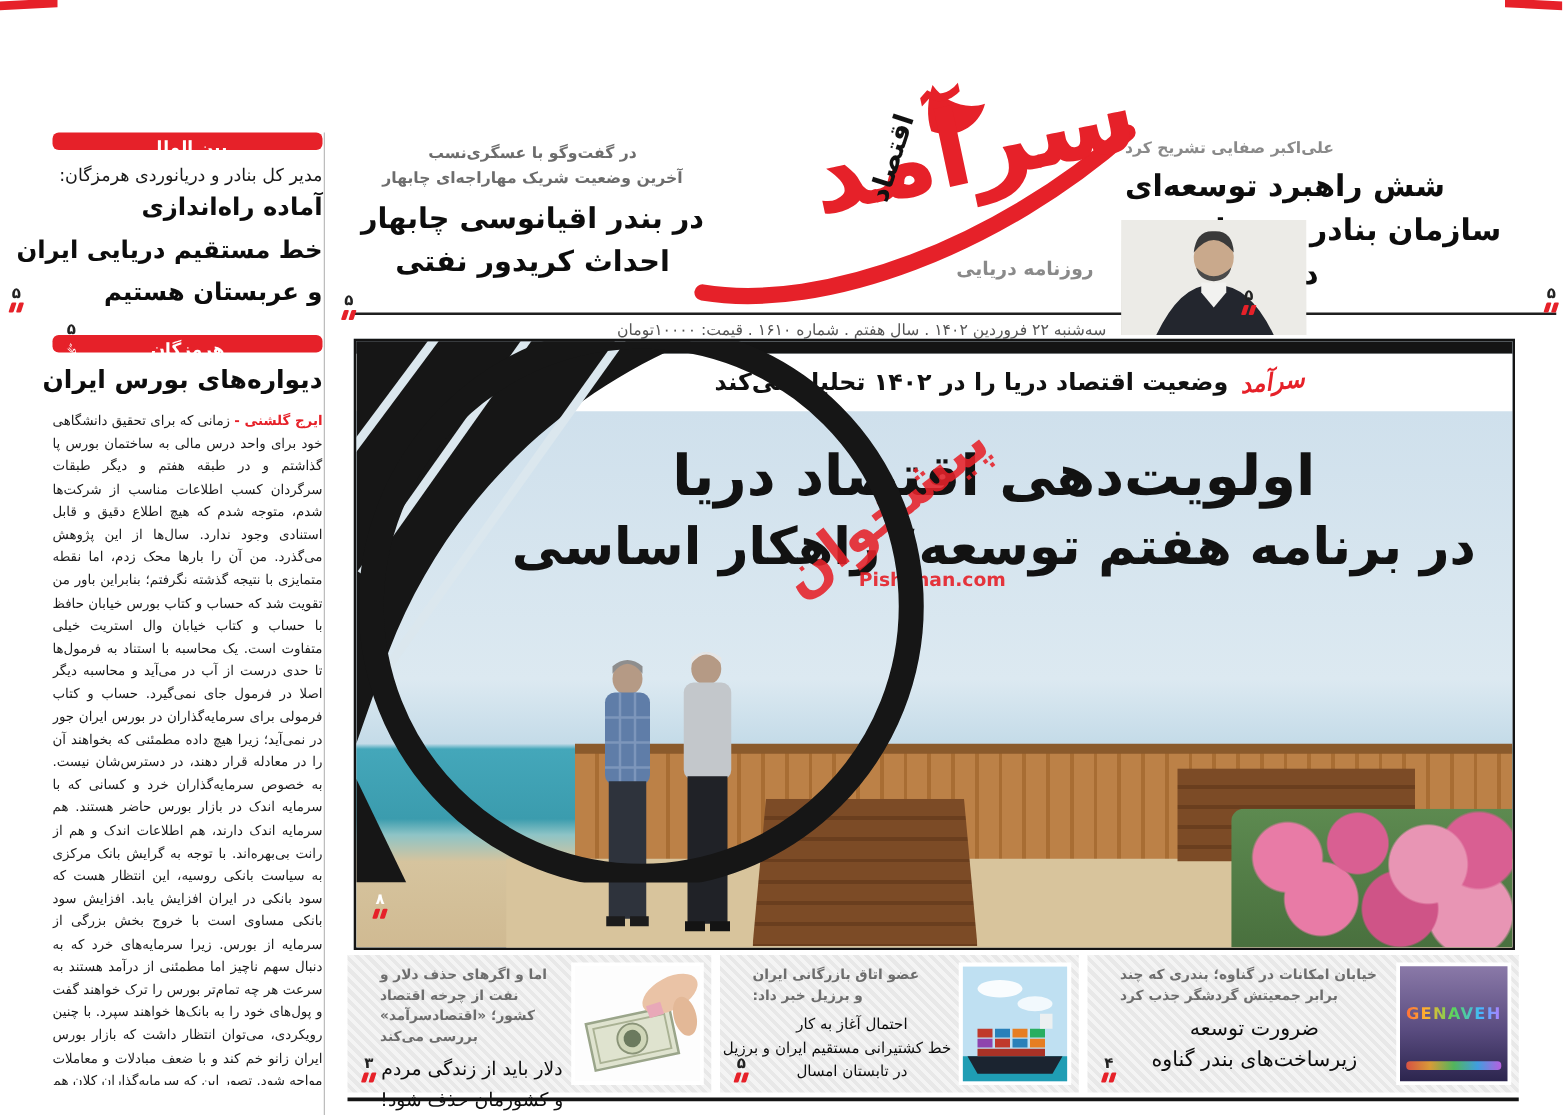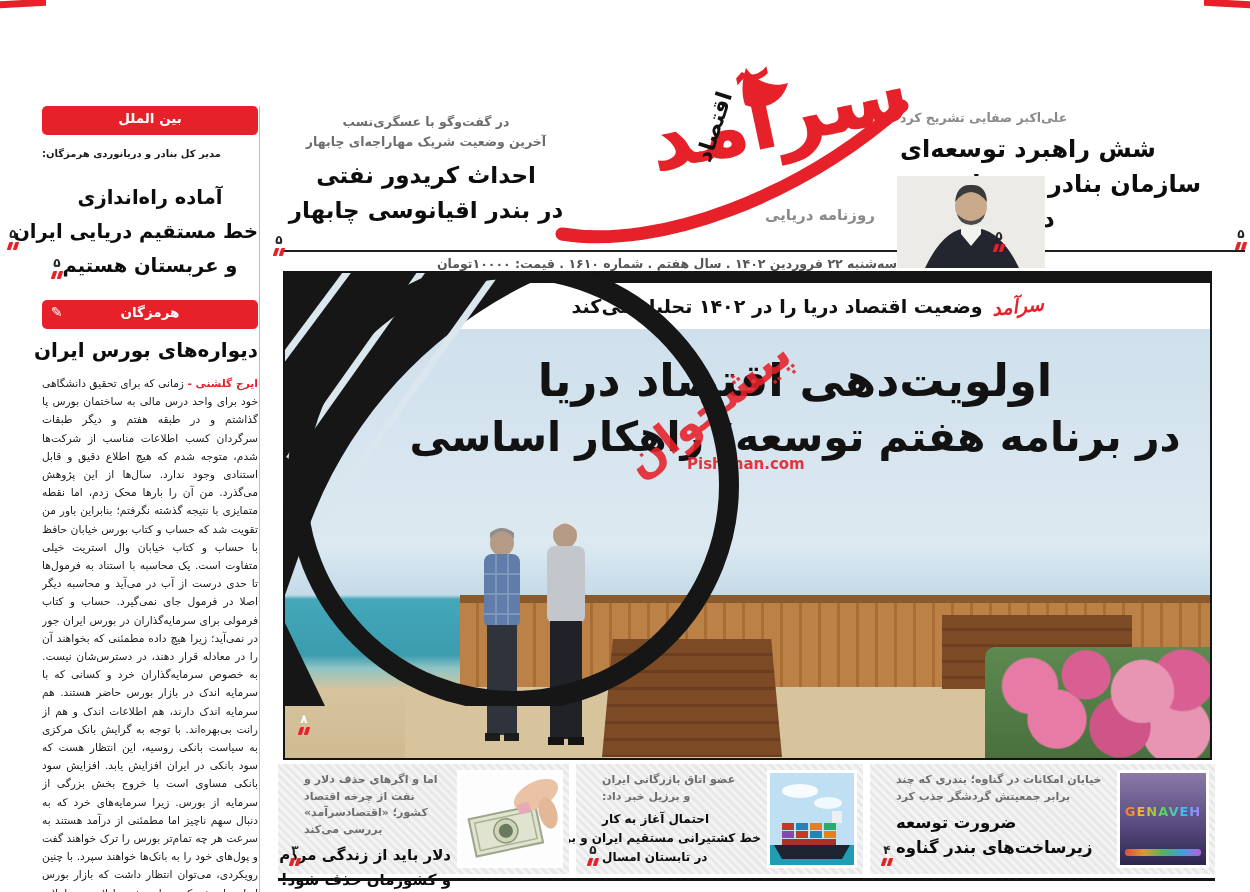--- a/index.html
+++ b/index.html
@@ -14,25 +14,25 @@
 
   
   .pgmark{position:absolute;width:18px;text-align:center;z-index:30;}
   .pgmark .pgnum{display:block;font-size:12px;font-weight:bold;color:#222;line-height:12px;}
   .pgmark.white .pgnum{color:#fff;}
   .pgq{display:flex;gap:2.5px;justify-content:center;margin-top:2px;}
   .pgq i{display:block;width:4px;height:8px;background:#e62129;transform:skewX(-18deg);border-radius:1px;}
 
   
   #sidebar{left:42px;top:106px;width:216px;}
-  .redbar{height:29px;border-radius:5px;background:#e62129;color:#fff;font-size:13.5px;font-weight:bold;
+  .redbar{height:14px;border-radius:5px;background:#e62129;color:#fff;font-size:13.5px;font-weight:bold;
           line-height:25px;text-align:center;position:relative;}
   .redbar .pencil{position:absolute;left:9px;top:0;font-size:14px;font-weight:normal;}
-  .sb-kicker{margin-top:13px;font-size:10px;font-weight:bold;color:#1a1a1a;text-align:left;}
-  .sb-head{margin-top:22px;text-align:center;font-weight:800;font-size:19.5px;line-height:34px;color:#0d0d0d;white-space:nowrap;}
+  .sb-kicker{margin-top:13px;font-size:14px;font-weight:normal;color:#1a1a1a;text-align:right;}
+  .sb-head{margin-top:0;font-weight:800;font-size:19.5px;line-height:34px;color:#0d0d0d;white-space:nowrap;}
   .note-title{margin-top:47px;text-align:center;font-weight:800;font-size:20px;color:#0d0d0d;white-space:nowrap;}
   .note-body{margin-top:13px;font-size:10.7px;line-height:18.2px;text-align:justify;color:#1c1c1c;height:540px;overflow:hidden;}
   .note-body .author{color:#e62129;font-weight:bold;margin-top:44px;}
   #divider{left:259px;top:106px;width:1px;height:786px;background:#bdbdbd;}
 
   
   #story-chabahar{left:276px;top:112px;width:300px;text-align:center;}
   .kicker-gray{font-size:12.5px;line-height:20px;color:#6d6d6d;font-weight:bold;}
   #story-chabahar .head{margin-top:6px;font-size:23px;font-weight:800;line-height:35px;color:#0d0d0d;white-space:nowrap;}
 
@@ -45,21 +45,21 @@
   
   #logo{left:550px;top:46px;width:370px;height:212px;}
   #logo .swoosh{position:absolute;left:0;top:0;}
   #logo .logo-main{position:absolute;right:10px;top:28px;font-size:84px;font-weight:bold;color:#e62129;
                    transform:rotate(-12deg);letter-spacing:-3px;line-height:1;}
   #logo .logo-sub{position:absolute;left:128px;top:68px;font-size:22px;font-weight:bold;color:#111;
                   transform:rotate(-72deg);}
   #logo .tagline{position:absolute;left:215px;top:160px;font-size:15px;font-weight:bold;color:#8a8a8a;}
 
   #toprule{left:283px;top:250px;width:962px;height:2px;background:#1f1f1f;}
-  #dateline{right:353px;top:256px;font-size:12.5px;font-weight:bold;color:#555;}
+  #dateline{right:365px;top:256px;font-size:12.5px;font-weight:normal;color:#555;}
 
   
   #photo-box{left:283px;top:271px;width:929px;height:489px;border:2px solid #141414;box-sizing:border-box;
              background:#cfe0ec;overflow:hidden;}
   .pb-topband{position:absolute;left:0;top:0;width:100%;height:10px;background:#141414;z-index:6;}
   .pb-kickerbar{position:absolute;left:0;top:10px;width:100%;height:46px;background:#fff;z-index:6;
                 display:flex;align-items:center;justify-content:center;}
   .pb-kicker-inner{position:relative;left:60px;display:flex;align-items:center;gap:9px;direction:rtl;}
   .pb-brand{color:#e62129;font-size:19px;font-weight:bold;font-style:italic;transform:rotate(-6deg);}
   .pb-kicker-text{font-size:19px;font-weight:800;color:#111;}
@@ -97,21 +97,21 @@
   
   #bottom-band{left:278px;top:764px;width:937px;height:110px;background:#fff;display:flex;gap:7px;direction:rtl;}
   .teaser{position:relative;height:110px;background:repeating-linear-gradient(45deg,#f4f4f4 0 3px,#e8e8e8 3px 6px);}
   .teaser.t1{width:345px;} .teaser.t2{width:287px;} .teaser.t3{width:291px;}
   .t-img{position:absolute;right:6px;top:6px;bottom:6px;background:#fff;padding:3px;box-sizing:border-box;overflow:hidden;}
   .t-img .inner{width:100%;height:100%;position:relative;overflow:hidden;}
   .t1 .t-img{width:92px;} .t2 .t-img{width:90px;} .t3 .t-img{width:106px;}
   .t-text{position:absolute;top:8px;right:104px;left:26px;text-align:left;direction:rtl;}
   .t2 .t-text{right:102px;} .t3 .t-text{right:118px;}
   .t-kicker{font-size:11px;line-height:16.5px;color:#6d6d6d;font-weight:bold;text-align:left;}
-  .t-head{margin-top:5px;color:#0d0d0d;font-weight:700;text-align:left;}
+  .t-head{margin-top:5px;color:#0d0d0d;font-weight:400;text-align:center;}
   .t-head.big{font-size:16.5px;line-height:25px;white-space:nowrap;}
   .t-head.small{font-size:12px;line-height:19px;white-space:nowrap;letter-spacing:-0.3px;}
   .t-pg{left:8px;bottom:8px;}
 
   #bottomrule{left:278px;top:878px;width:937px;height:3px;background:#141414;}
 
   .genaveh-bg{background:linear-gradient(180deg,#8a79a8 0%,#5a4c80 55%,#2c254e 100%);}
   .neon{position:absolute;left:0;right:0;top:34%;text-align:center;font-size:13px;font-weight:bold;letter-spacing:1px;
         background:linear-gradient(90deg,#ff5a3c,#ffb52e,#58d65c,#43b9ff,#d66bff);
         -webkit-background-clip:text;background-clip:text;color:transparent;}
@@ -169,22 +169,22 @@
       </span>
   </div>
   <div id="divider" class="abs"></div>
 
   <div id="story-chabahar" class="abs">
     <div class="kicker-gray">
       <div>در گفت‌وگو با عسگری‌نسب</div>
       <div>آخرین وضعیت شریک مهاراجه‌ای چابهار</div>
     </div>
     <div class="head">
+      <div>در بندر اقیانوسی چابهار</div>
       <div>احداث کریدور نفتی</div>
-      <div>در بندر اقیانوسی چابهار</div>
     </div>
   </div>
   <div class="pgmark" style="left:270px;top:234px;">
     <span class="pgnum">۵</span>
     <span class="pgq">
         <i></i>
         <i></i>
       </span>
   </div>
 

